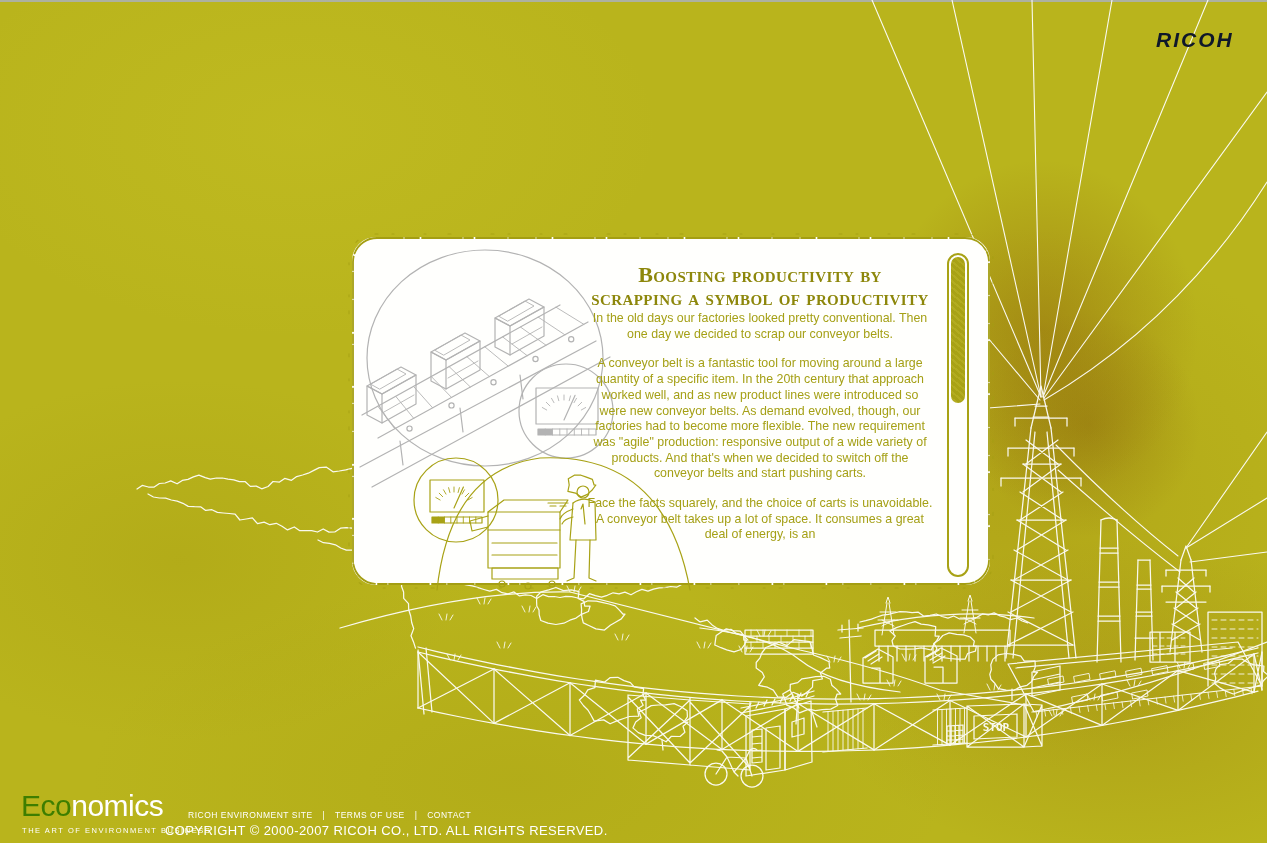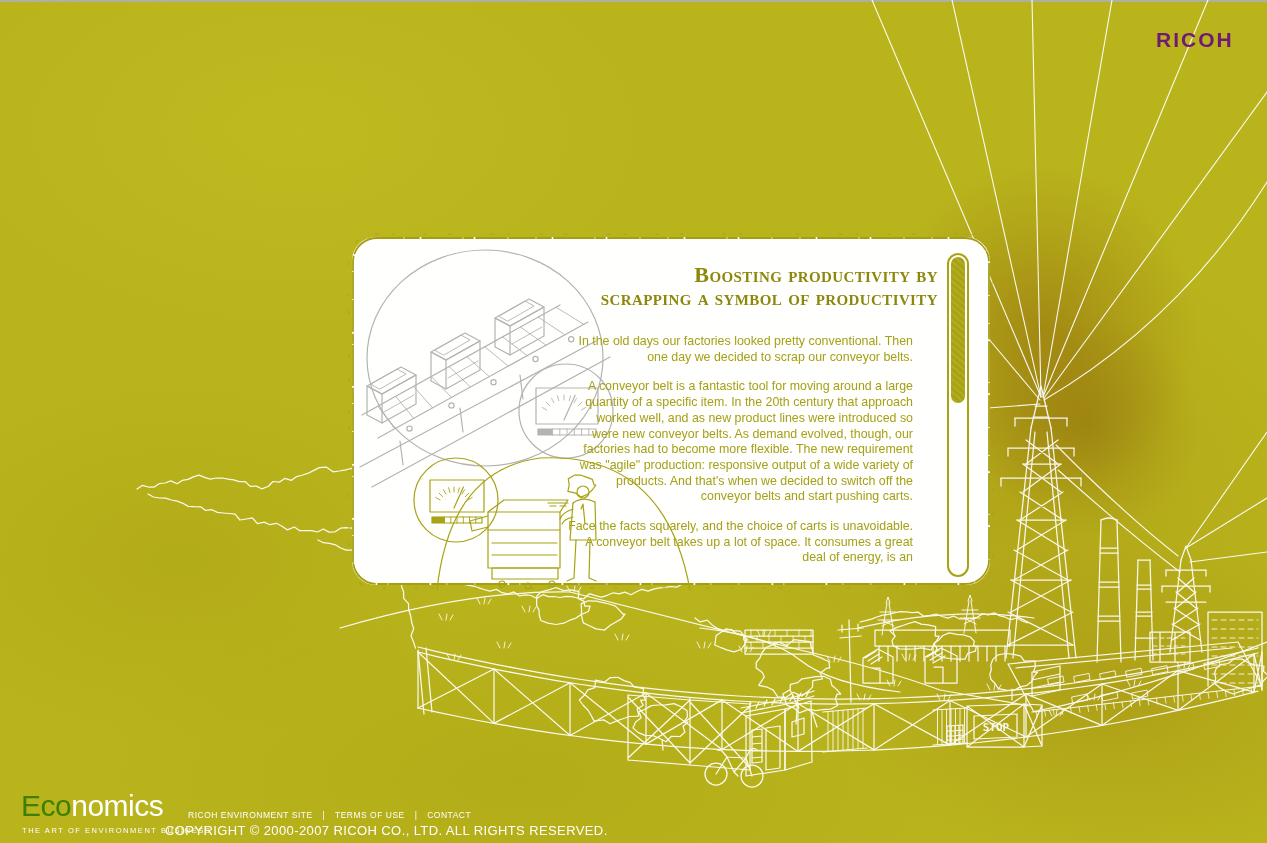--- a/index.html
+++ b/index.html
@@ -20,38 +20,38 @@
       radial-gradient(600px 280px at 520px 780px, rgba(146,132,8,.16), rgba(146,132,8,0) 72%);
   }
   .top-edge{position:absolute;left:0;top:0;width:1267px;height:2px;background:#aab0c2;opacity:.8}
   svg.scene{position:absolute;left:0;top:0;pointer-events:none}
   svg.scene *{vector-effect:none}
   .panel{
     position:absolute;left:352px;top:237px;width:638px;height:348px;
     background:#fffffd;border-radius:24px;
   }
   .panel-art{position:absolute;left:-8px;top:-8px;pointer-events:none}
-  .panel-text{position:absolute;left:190px;top:27px;width:396px;text-align:right;z-index:3}
+  .panel-text{position:absolute;left:210px;top:27px;width:396px;text-align:center;z-index:3}
   .panel-title{
     font-family:"Liberation Serif",serif;font-variant:small-caps;font-weight:bold;
     font-size:22px;line-height:22.5px;color:#8d870b;letter-spacing:.4px;
   }
-  .panel-body{margin-top:25px}
+  .panel-body{margin-top:2px}
   .panel-body p{font-size:12.4px;line-height:15.7px;color:#a5a016;margin:0 auto 14px;width:346px}
   .scrollbar-track{
     position:absolute;left:595px;top:16px;width:22px;height:324px;
     border:2px solid #a8a215;border-radius:13px;z-index:4;box-sizing:border-box;cursor:pointer;
   }
   .scrollbar-thumb{
     position:absolute;left:2px;top:2px;width:14px;height:146px;border-radius:8px;
     background:repeating-linear-gradient(40deg,#a8a215 0 3px,#b3ac20 3px 5px);cursor:grab;
   }
   .ricoh-logo{
-    position:absolute;left:1156px;top:28px;color:#701a75;font-size:21px;font-weight:bold;
-    letter-spacing:2px;z-index:6;cursor:pointer;
+    position:absolute;left:1156px;top:28px;color:#0f172a;font-size:21px;font-weight:bold;
+    letter-spacing:2px;z-index:6;cursor:pointer;font-style:italic;
   }
   .logo-econ{position:absolute;left:21px;top:791px;font-size:30px;font-weight:normal;letter-spacing:-.5px;line-height:30px;z-index:6;cursor:pointer}
   .logo-econ .eco{color:#3e7e00}
   .logo-econ .nomics{color:#ffffff}
   .tagline{position:absolute;left:22px;top:826px;color:#ffffff;font-size:7.5px;letter-spacing:1.55px;z-index:6;white-space:nowrap}
   .footer-links{position:absolute;left:188px;top:810px;color:#ffffff;font-size:8.5px;letter-spacing:.5px;z-index:6;white-space:nowrap}
   .footer-links .lnk{cursor:pointer}
   .footer-links .sep{margin:0 7px}
   .footer-copy{position:absolute;left:165px;top:823px;color:#ffffff;font-size:13px;letter-spacing:.4px;z-index:6;white-space:nowrap}
 </style>

